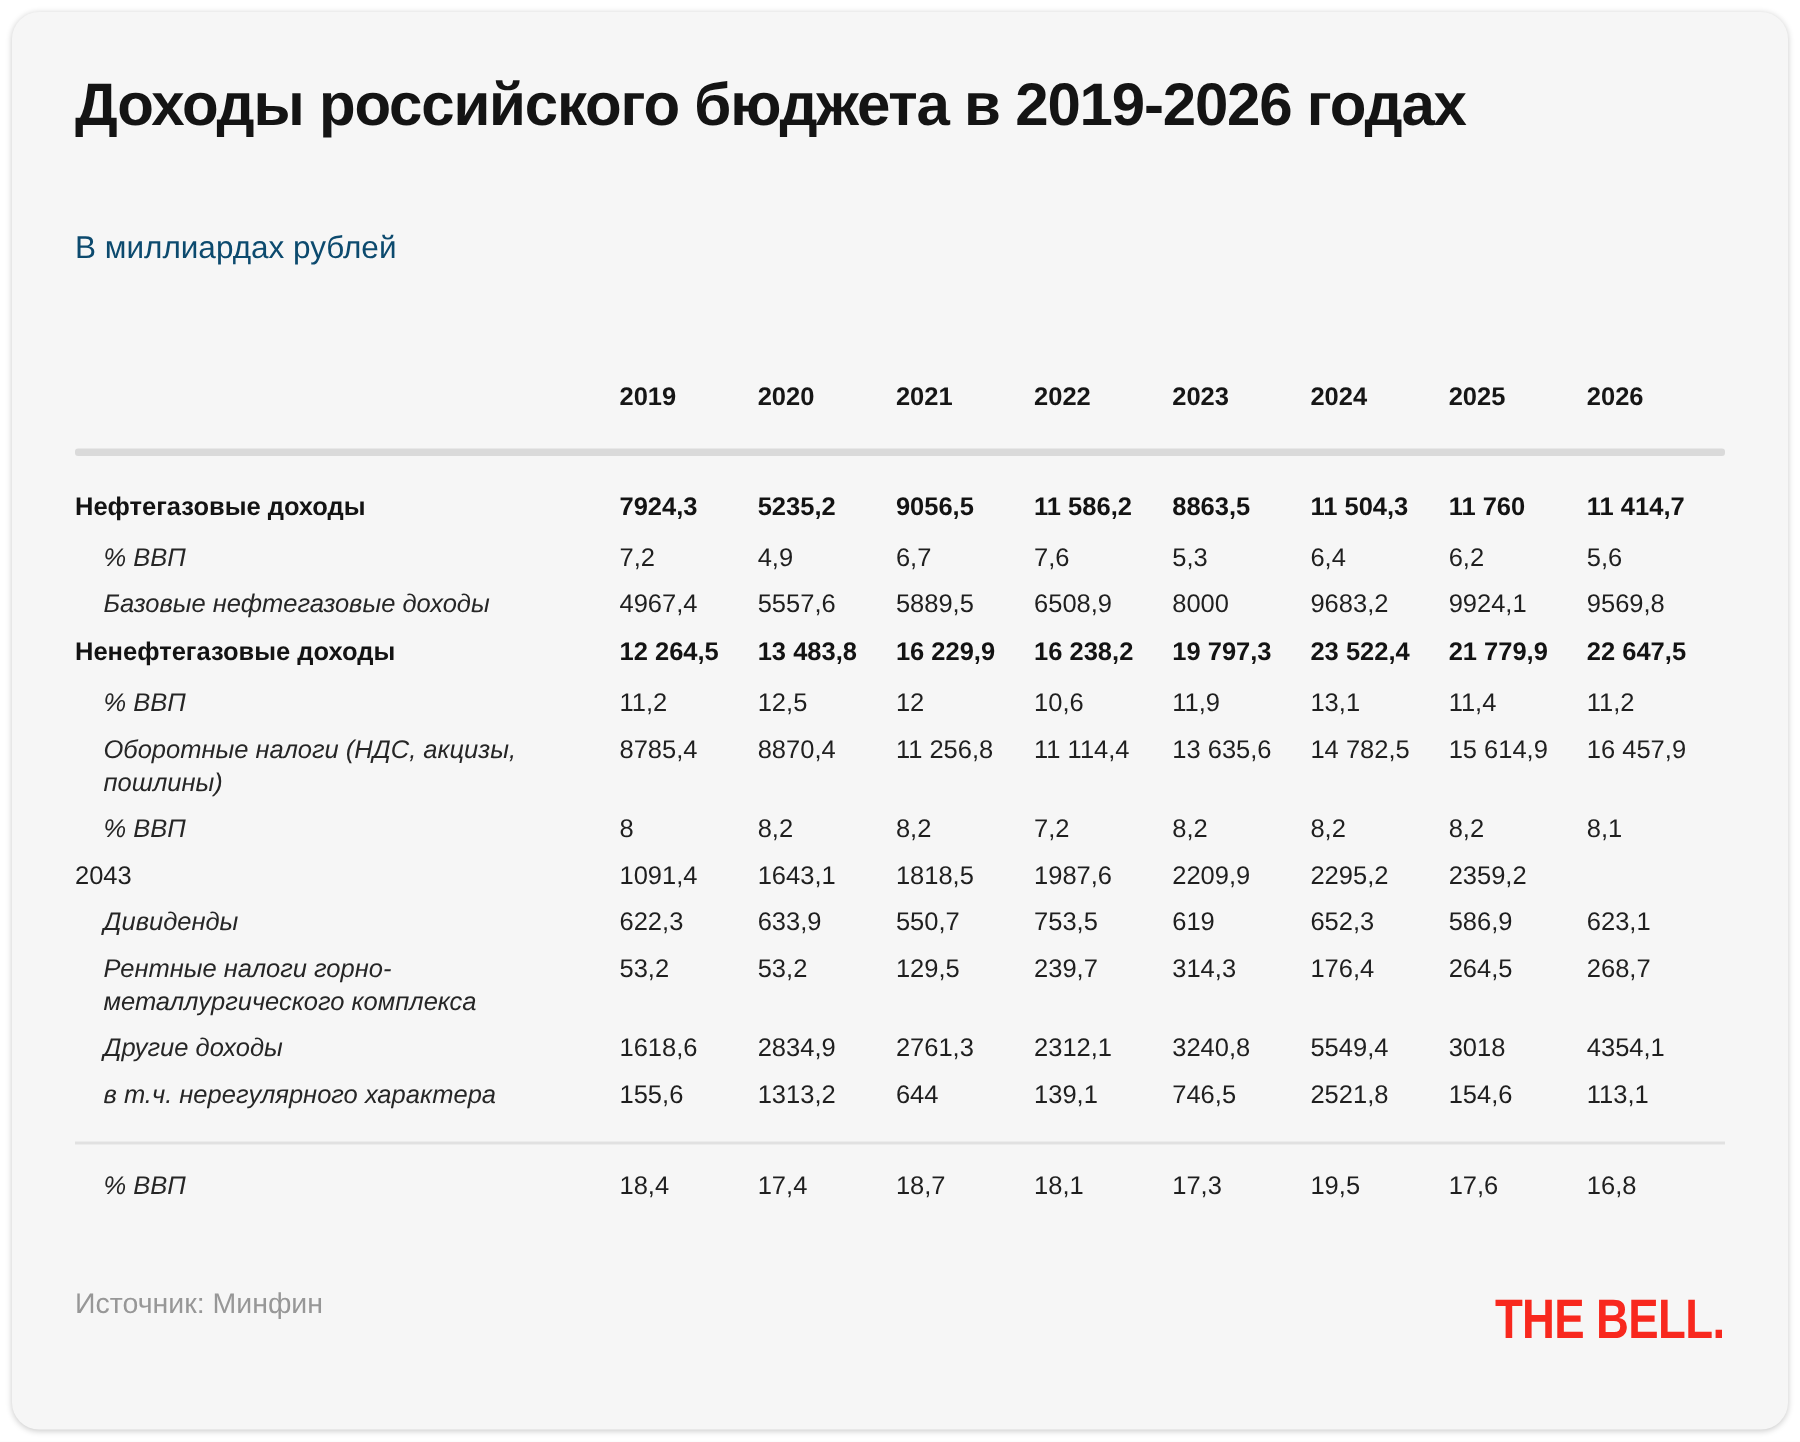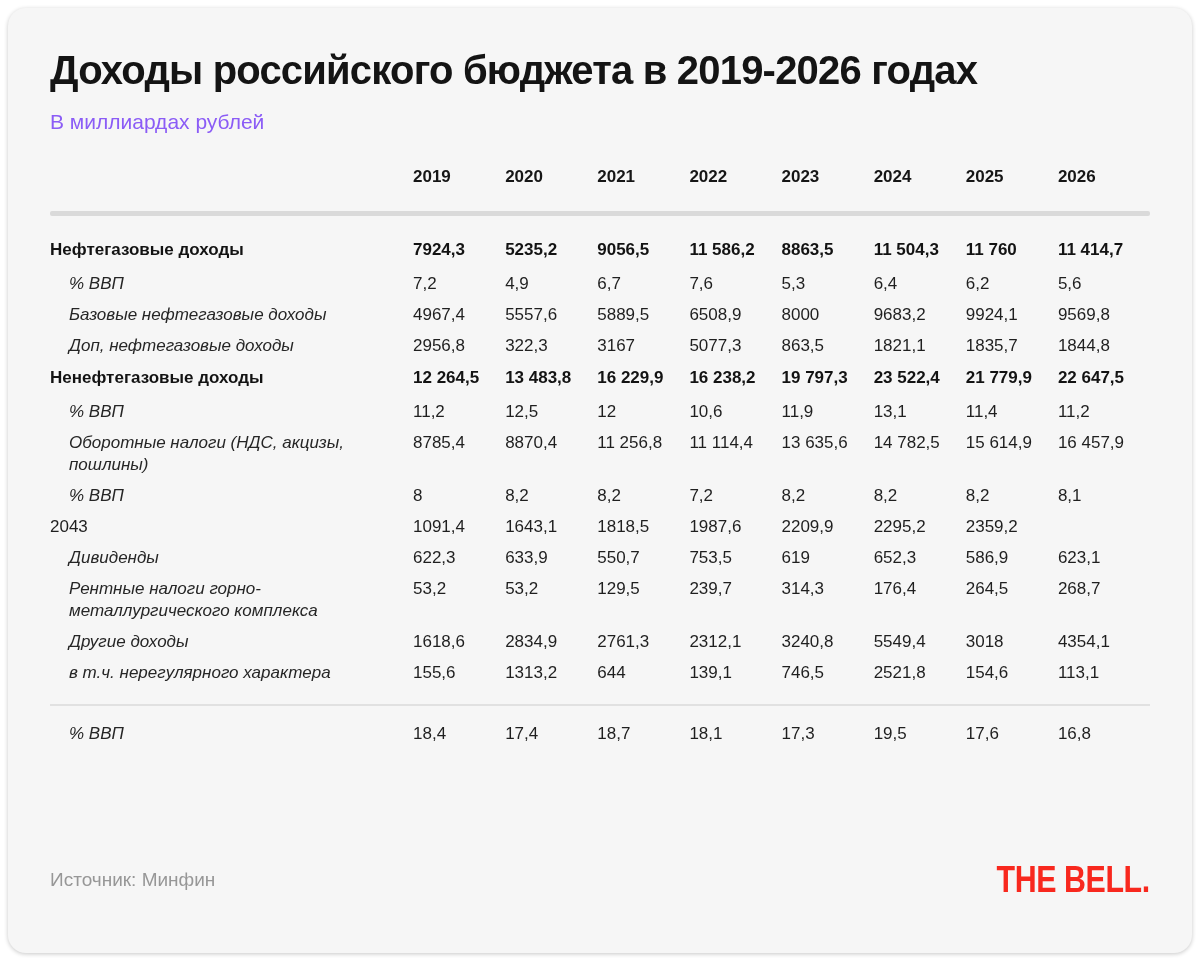--- a/index.html
+++ b/index.html
@@ -13,33 +13,34 @@
   .card {
     position: absolute;
     left: 8px; top: 8px; right: 8px; bottom: 8px;
     background: #f6f6f6;
     border-radius: 18px;
     box-shadow: 0 1px 4px rgba(0,0,0,0.22);
     padding: 40px 42px 34px 42px;
     display: flex;
     flex-direction: column;
     overflow: hidden;
+    gap: 44px;
   }
   .title {
     font-size: 40px;
     font-weight: 700;
     color: #141414;
     letter-spacing: -0.8px;
     line-height: 44px;
     white-space: nowrap;
   }
   .subtitle {
     margin-top: 17px;
     font-size: 21px;
-    color: #8b5cf6;
+    color: #0c4a6e;
     line-height: 26px;
   }
   .table {
     margin-top: 32px;
   }
   .grid-row {
     display: grid;
     grid-template-columns: 363px repeat(8, 1fr);
     align-items: start;
   }
@@ -73,21 +74,21 @@
     font-style: italic;
     padding-left: 19px;
     padding-right: 62px;
     color: #262626;
   }
   .cell { padding-right: 6px; }
   .footer {
     margin-top: auto;
     display: flex;
     justify-content: space-between;
-    align-items: center;
+    align-items: flex-start;
     padding-bottom: 18px;
   }
   .source {
     font-size: 19px;
     color: #979797;
   }
   .logo {
     font-size: 37px;
     font-weight: 700;
     letter-spacing: -0.5px;
@@ -145,31 +146,20 @@
           <div class="label">Базовые нефтегазовые доходы</div>
           <div class="cell">4967,4</div>
           <div class="cell">5557,6</div>
           <div class="cell">5889,5</div>
           <div class="cell">6508,9</div>
           <div class="cell">8000</div>
           <div class="cell">9683,2</div>
           <div class="cell">9924,1</div>
           <div class="cell">9569,8</div>
         </div>
-        <div class="grid-row row sub">
-          <div class="label">Доп, нефтегазовые доходы</div>
-          <div class="cell">2956,8</div>
-          <div class="cell">322,3</div>
-          <div class="cell">3167</div>
-          <div class="cell">5077,3</div>
-          <div class="cell">863,5</div>
-          <div class="cell">1821,1</div>
-          <div class="cell">1835,7</div>
-          <div class="cell">1844,8</div>
-        </div>
         <div class="grid-row row bold">
           <div class="label">Ненефтегазовые доходы</div>
           <div class="cell">12 264,5</div>
           <div class="cell">13 483,8</div>
           <div class="cell">16 229,9</div>
           <div class="cell">16 238,2</div>
           <div class="cell">19 797,3</div>
           <div class="cell">23 522,4</div>
           <div class="cell">21 779,9</div>
           <div class="cell">22 647,5</div>

